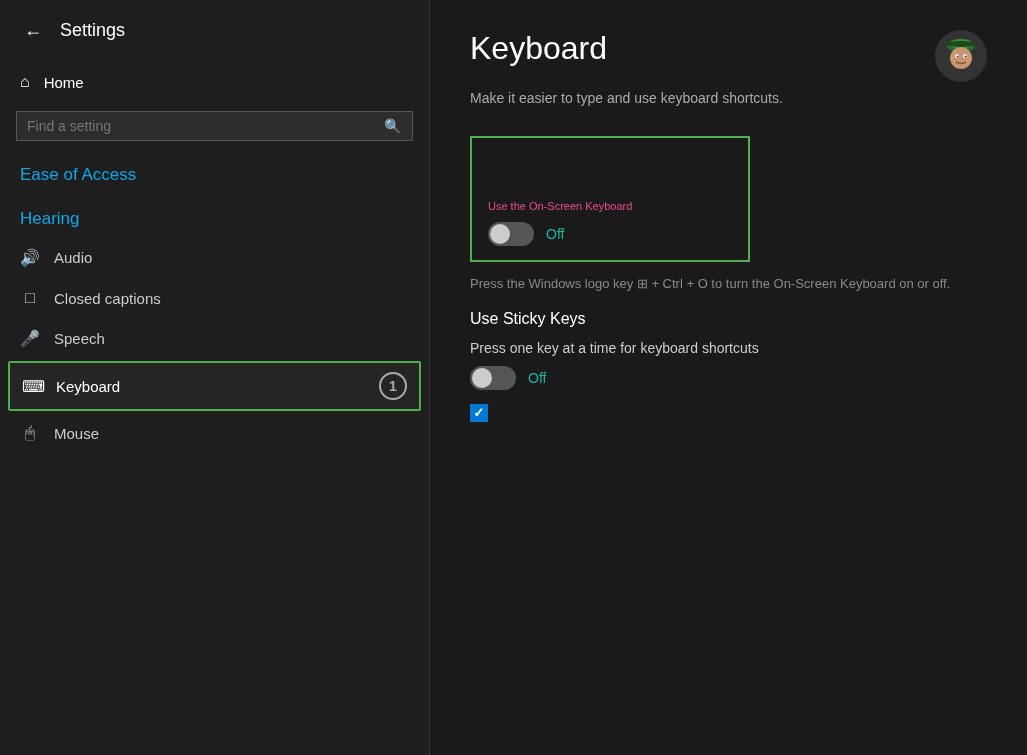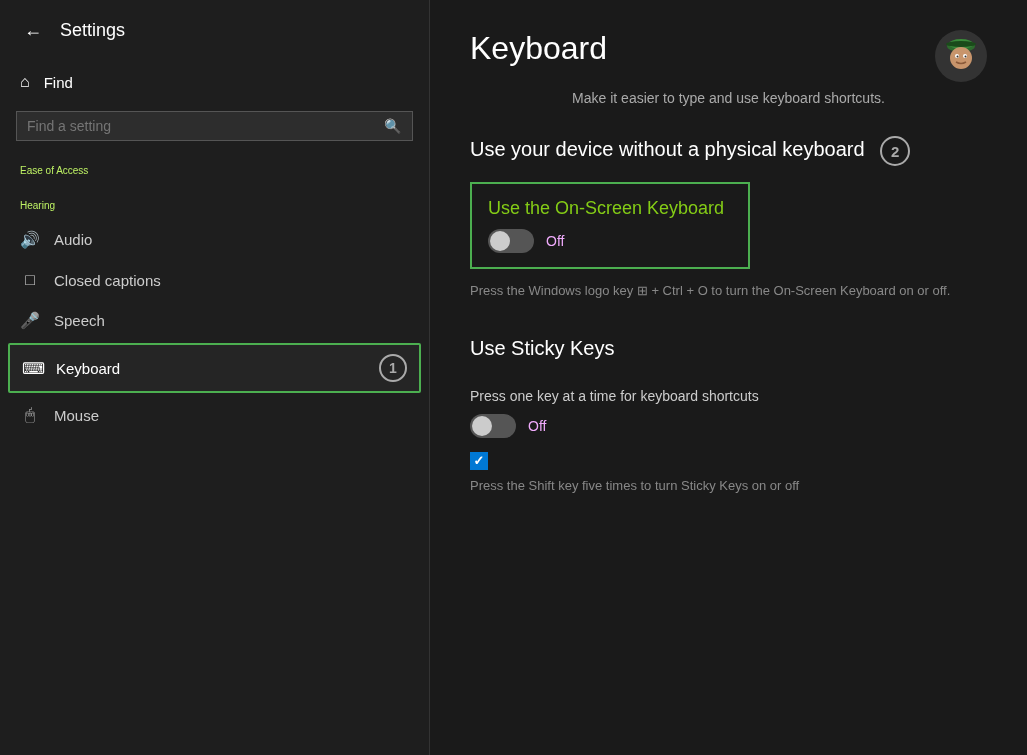--- a/index.html
+++ b/index.html
@@ -84,22 +84,22 @@
       flex: 1;
     }
 
     .search-icon {
       color: #aaa;
       font-size: 14px;
     }
 
     .section-label {
       padding: 16px 20px 8px 20px;
-      font-size: 10px;
-      color: #bef264;
+      font-size: 17px;
+      color: #0ea5e9;
       font-weight: 400;
     }
 
     .nav-item {
       display: flex;
       align-items: center;
       padding: 11px 20px;
       gap: 14px;
       cursor: pointer;
       color: #ccc;
@@ -166,21 +166,20 @@
       overflow: hidden;
       display: flex;
       align-items: center;
       justify-content: center;
     }
 
     .page-subtitle {
       font-size: 14px;
       color: #aaa;
       margin-bottom: 30px;
-      text-align: center;
     }
 
     .section-heading {
       font-size: 20px;
       font-weight: 400;
       color: #fff;
       margin-bottom: 16px;
     }
 
     
@@ -188,22 +187,23 @@
       border: 2px solid #4caf50;
       padding: 14px 16px;
       display: inline-flex;
       flex-direction: column;
       gap: 10px;
       margin-bottom: 12px;
       min-width: 280px;
     }
 
     .toggle-box-label {
-      font-size: 18px;
-      color: #84cc16;
+      font-size: 11px;
+      color: #ec4899;
+      margin-top: 48px;
     }
 
     .toggle-row {
       display: flex;
       align-items: center;
       gap: 12px;
     }
 
     
     .toggle-switch {
@@ -227,27 +227,27 @@
       height: 20px;
       border-radius: 50%;
       background: #ccc;
       position: absolute;
       left: 2px;
       transition: left 0.2s;
     }
 
     .toggle-label {
       font-size: 14px;
-      color: #f0abfc;
+      color: #14b8a6;
     }
 
     .hint-text {
       font-size: 13px;
       color: #888;
-      margin-bottom: 36px;
+      margin-bottom: 16px;
       max-width: 600px;
       line-height: 1.5;
     }
 
     
     .section-badge {
       width: 30px;
       height: 30px;
       border-radius: 50%;
       border: 2px solid #aaa;
@@ -259,24 +259,24 @@
       color: #aaa;
       margin-left: 10px;
       vertical-align: middle;
     }
 
     .sticky-keys-section {
       margin-top: 4px;
     }
 
     .sticky-keys-title {
-      font-size: 20px;
+      font-size: 16px;
       font-weight: 400;
       color: #fff;
-      margin-bottom: 28px;
+      margin-bottom: 12px;
     }
 
     .sticky-keys-desc {
       font-size: 14px;
       color: #ccc;
       margin-bottom: 10px;
     }
 
     .sticky-toggle-row {
       display: flex;
@@ -332,21 +332,21 @@
 
   <div class="sidebar-header">
     <button class="back-btn">
       <span>←</span>
     </button>
     <span class="sidebar-title">Settings</span>
   </div>
 
   <div class="home-item">
     <span class="home-icon">⌂</span>
-    <span class="home-label">Find</span>
+    <span class="home-label">Home</span>
   </div>
 
   <div class="search-box">
     <input class="search-input" type="text" placeholder="Find a setting" style="">
     <span class="search-icon">🔍</span>
   </div>
 
   <div class="section-label">Ease of Access</div>
 
   <div class="section-label">Hearing</div>
@@ -402,24 +402,20 @@
 
         <path d="M21 32 Q26 35 31 32" stroke="#8a5a3a" stroke-width="1.5" fill="none"></path>
 
         <ellipse cx="26" cy="14" rx="15" ry="3" fill="#1a4a1a"></ellipse>
       </svg>
     </div>
   </div>
   <p class="page-subtitle">Make it easier to type and use keyboard shortcuts.</p>
 
   
-  <h2 class="section-heading">
-    <span>Use your device without a physical keyboard</span>
-    <span class="section-badge">2</span>
-  </h2>
 
   
   <div class="toggle-box">
     <span class="toggle-box-label">Use the On-Screen Keyboard</span>
     <div class="toggle-row">
       <div class="toggle-switch off">
         <div class="toggle-knob"></div>
       </div>
       <span class="toggle-label">Off</span>
     </div>
@@ -440,15 +436,14 @@
       </div>
       <span class="toggle-label">Off</span>
     </div>
 
     <div class="checkbox-row">
       <div class="checkbox-blue">
         <span class="checkbox-check">✓</span>
       </div>
     </div>
 
-    <p class="hint-text-bottom">Press the Shift key five times to turn Sticky Keys on or off</p>
   </div>
 </div>
 
 </body></html>

